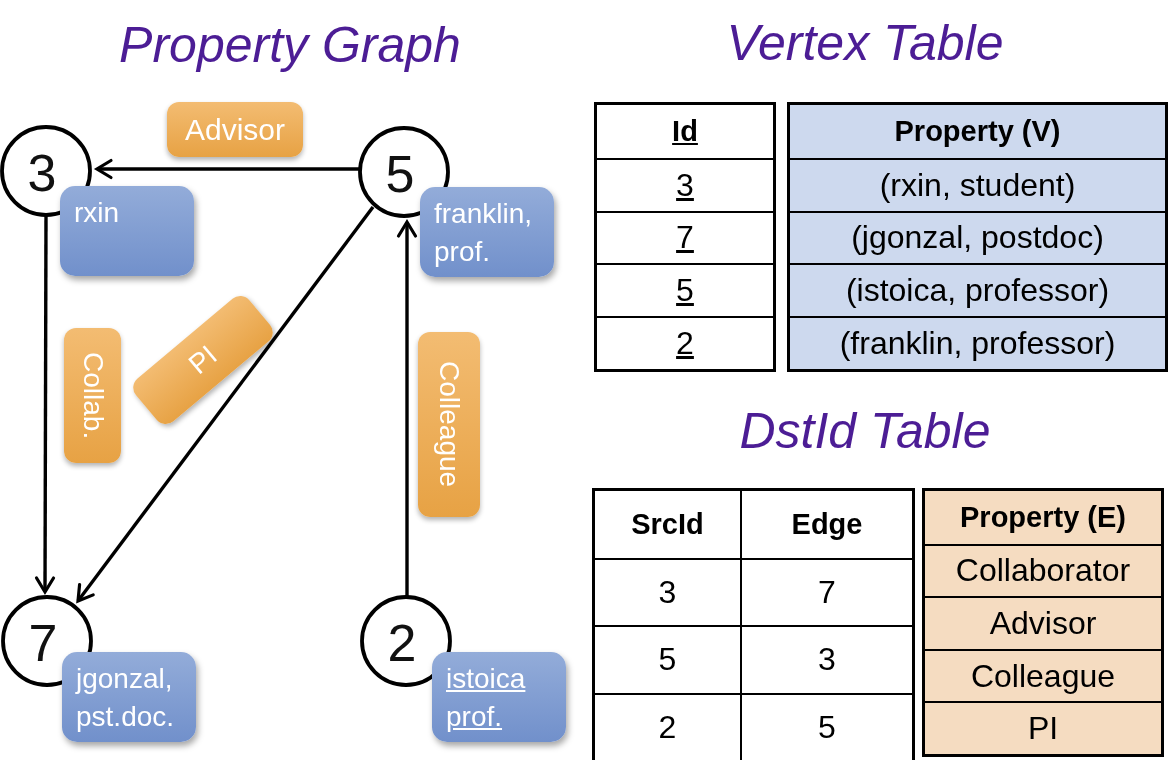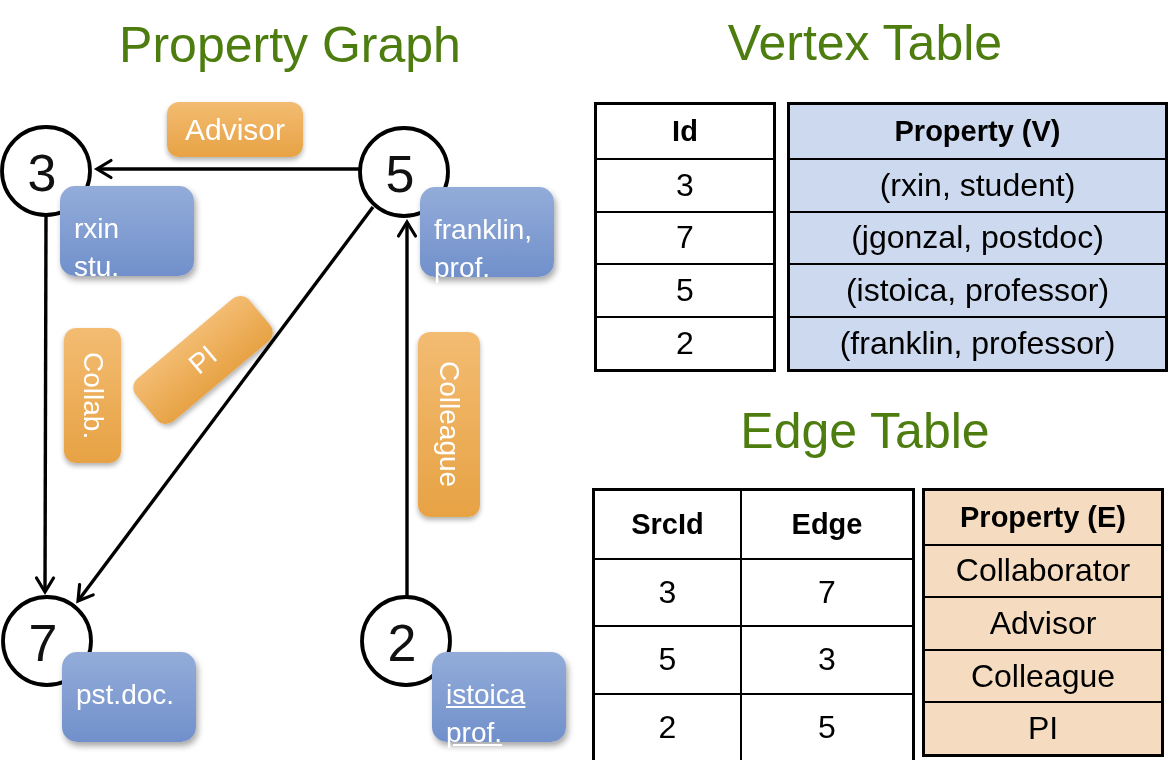--- a/index.html
+++ b/index.html
@@ -2,41 +2,41 @@
 <html style="--orange_light: #f3bc72; --orange_dark: #e7a244; --blue_light: #93acd9; --blue_dark: #7190cb; --table_blue_fill: #cdd9ee; --table_orange_fill: #f5dcc1; --edge_color: #000000;"><head>
 <meta charset="utf-8">
 <style>
   html,body{margin:0;padding:0;background:#fff;}
   #stage{
     position:relative;width:1170px;height:760px;background:#fff;overflow:hidden;
     font-family:"Liberation Sans",sans-serif;color:#000;
   }
   .title{
     position:absolute;text-align:center;font-size:50px;font-weight:400;
-    letter-spacing:0px;color:#4d7c0f;white-space:nowrap;
+    letter-spacing:0px;color:#4c1d95;white-space:nowrap;font-style:italic;
   }
   
   svg.graph{position:absolute;left:0;top:0;}
   .edge-line{stroke:#000;stroke-width:3.4px;fill:none;}
   .vertex-circle{fill:#fff;stroke:#000;stroke-width:3.8px;}
   .vertex-id{font-family:"Liberation Sans",sans-serif;font-size:52px;font-weight:300;fill:#111;}
   
   .elabel{
     position:absolute;display:flex;align-items:center;justify-content:center;
     background:linear-gradient(180deg,var(--orange_light),var(--orange_dark));
     border-radius:12px;color:#fff;font-size:30px;
     box-shadow:0 3px 5px rgba(0,0,0,.30);
   }
   .elabel.vertical{writing-mode:vertical-rl;text-orientation:mixed;font-size:28px;}
   .elabel.rotated{transform:rotate(-40deg);font-size:28px;}
   
   .vprop{
     position:absolute;width:134px;height:90px;border-radius:15px;
     background:linear-gradient(180deg,var(--blue_light),var(--blue_dark));
-    color:#fff;font-size:28px;line-height:38px;padding:24px 0 0 14px;
+    color:#fff;font-size:28px;line-height:38px;padding:8px 0 0 14px;
     box-sizing:border-box;white-space:nowrap;
     box-shadow:2px 4px 6px rgba(0,0,0,.35);
   }
   
   .tbox{
     position:absolute;border:3px solid #000;background:#fff;
     display:grid;grid-auto-rows:1fr;box-sizing:border-box;
   }
   .tbox.blue{background:var(--table_blue_fill);}
   .tbox.orange{background:var(--table_orange_fill);}
@@ -79,53 +79,53 @@
     <text class="vertex-id" x="402" y="643" text-anchor="middle" dominant-baseline="central">2</text>
   </svg>
 
   <div class="elabel" style="left:167px;top:102px;width:136px;height:55px;">Advisor</div>
   <div class="elabel vertical" style="left:64px;top:328px;width:57px;height:135px;">Collab.</div>
   <div class="elabel rotated" style="left:129px;top:332px;width:148px;height:56px;">PI</div>
   <div class="elabel vertical" style="left:418px;top:332px;width:62px;height:185px;">Colleague</div>
 
   <div class="vprop" style="left:60px;top:186px;">
     <div>rxin</div>
-    <div>stu.</div>
   </div>
   <div class="vprop" style="left:420px;top:187px;">
     <div>franklin,</div>
     <div>prof.</div>
   </div>
   <div class="vprop" style="left:62px;top:652px;">
+    <div>jgonzal,</div>
     <div>pst.doc.</div>
   </div>
   <div class="vprop" style="left:432px;top:652px;text-decoration:underline;">
     <div>istoica</div>
     <div>prof.</div>
   </div>
 
   <div class="title" style="left:600px;top:14px;width:530px;">Vertex Table</div>
 
-  <div class="tbox" style="left:594px;top:102px;width:182px;height:270px;">
+  <div class="tbox" style="left:594px;top:102px;width:182px;height:270px;text-decoration:underline;">
     <div class="cell head first">Id</div>
     <div class="cell">3</div>
     <div class="cell">7</div>
     <div class="cell">5</div>
     <div class="cell">2</div>
   </div>
 
   <div class="tbox blue" style="left:787px;top:102px;width:381px;height:270px;">
     <div class="cell head first">Property (V)</div>
     <div class="cell">(rxin, student)</div>
     <div class="cell">(jgonzal, postdoc)</div>
     <div class="cell">(istoica, professor)</div>
     <div class="cell">(franklin, professor)</div>
   </div>
 
-  <div class="title" style="left:600px;top:402px;width:530px;">Edge Table</div>
+  <div class="title" style="left:600px;top:402px;width:530px;">DstId Table</div>
 
   <div class="tbox two-col" style="left:592px;top:488px;width:323px;height:342px;">
     <div class="cell head first">SrcId</div>
     <div class="cell head first bl">Edge</div>
     <div class="cell">3</div>
     <div class="cell bl">7</div>
     <div class="cell">5</div>
     <div class="cell bl">3</div>
     <div class="cell">2</div>
     <div class="cell bl">5</div>

